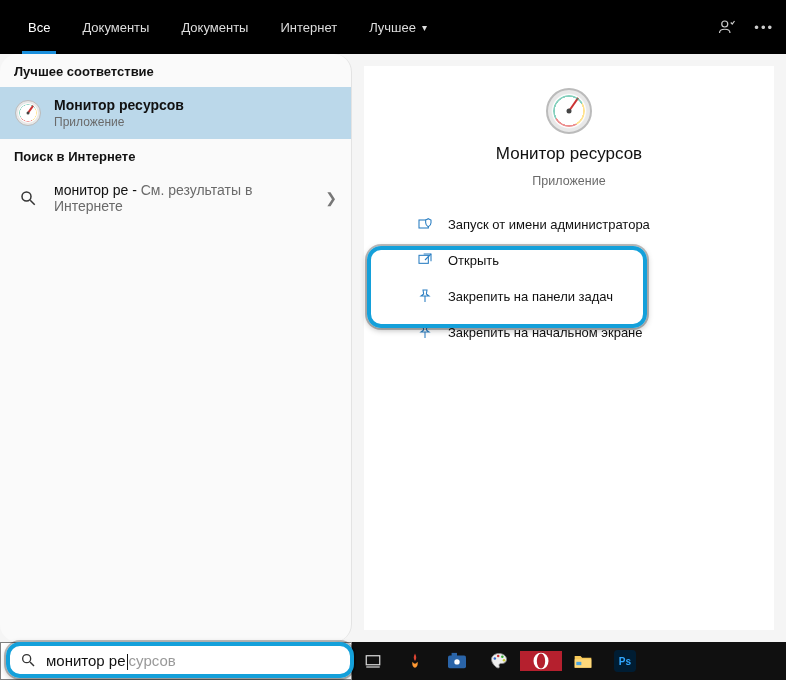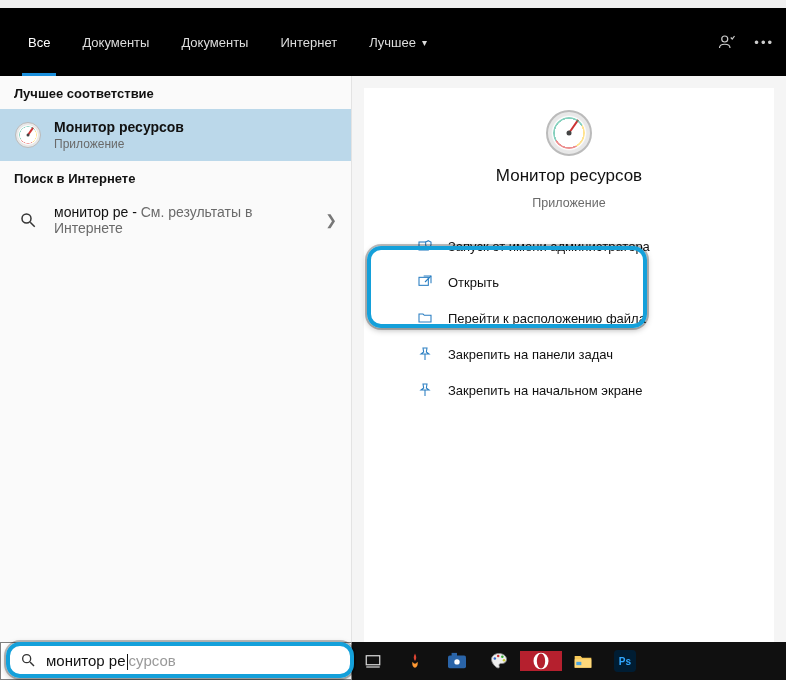--- a/index.html
+++ b/index.html
@@ -7,26 +7,25 @@
     font-family: "Segoe UI", Tahoma, sans-serif;
     font-size: 13px;
     background: #f0f0f0;
     width: 786px;
     height: 680px;
     overflow: hidden;
     position: relative;
   }
   .topbar {
     background: #000;
-    height: 68px;
+    height: 54px;
     display: flex;
     align-items: center;
     padding: 0 12px;
     color: #fff;
-    margin-top: 8px;
   }
   .tabs { display: flex; gap: 0; align-items: stretch; height: 100%; }
   .tab {
     display: flex;
     align-items: center;
     padding: 0 16px;
     color: #ddd;
     cursor: pointer;
     position: relative;
     font-size: 13px;
@@ -50,20 +49,21 @@
   .content {
     display: flex;
     height: calc(100% - 54px - 38px);
     background: #f5f5f5;
   }
   .left {
     width: 352px;
     background: #fafafa;
     border-right: 1px solid #e3e3e3;
     overflow: hidden;
+    border-radius: 18px;
   }
   .right {
     flex: 1;
     padding: 12px;
     background: #f5f5f5;
   }
   .section-header {
     padding: 10px 14px 8px;
     font-weight: 600;
     font-size: 13px;
@@ -292,28 +292,20 @@
                 <rect x="3" y="5" width="14" height="12"></rect>
                 <path d="M10 3h11v11"></path>
                 <path d="M21 3l-9 9"></path>
               </svg>
             </span>
           <span>Открыть</span>
         </div>
         <div class="action">
           <span class="aico">
               <svg width="16" height="16" viewBox="0 0 24 24" fill="none" stroke="#2a7ec2" stroke-width="1.6">
-                <path d="M3 6h6l2 2h10v10H3z"></path>
-              </svg>
-            </span>
-          <span>Перейти к расположению файла</span>
-        </div>
-        <div class="action">
-          <span class="aico">
-              <svg width="16" height="16" viewBox="0 0 24 24" fill="none" stroke="#2a7ec2" stroke-width="1.6">
                 <path d="M9 3h6l-1 6 4 3H6l4-3z"></path>
                 <line x1="12" y1="12" x2="12" y2="21"></line>
               </svg>
             </span>
           <span>Закрепить на панели задач</span>
         </div>
         <div class="action">
           <span class="aico">
               <svg width="16" height="16" viewBox="0 0 24 24" fill="none" stroke="#2a7ec2" stroke-width="1.6">
                 <path d="M9 3h6l-1 6 4 3H6l4-3z"></path>

